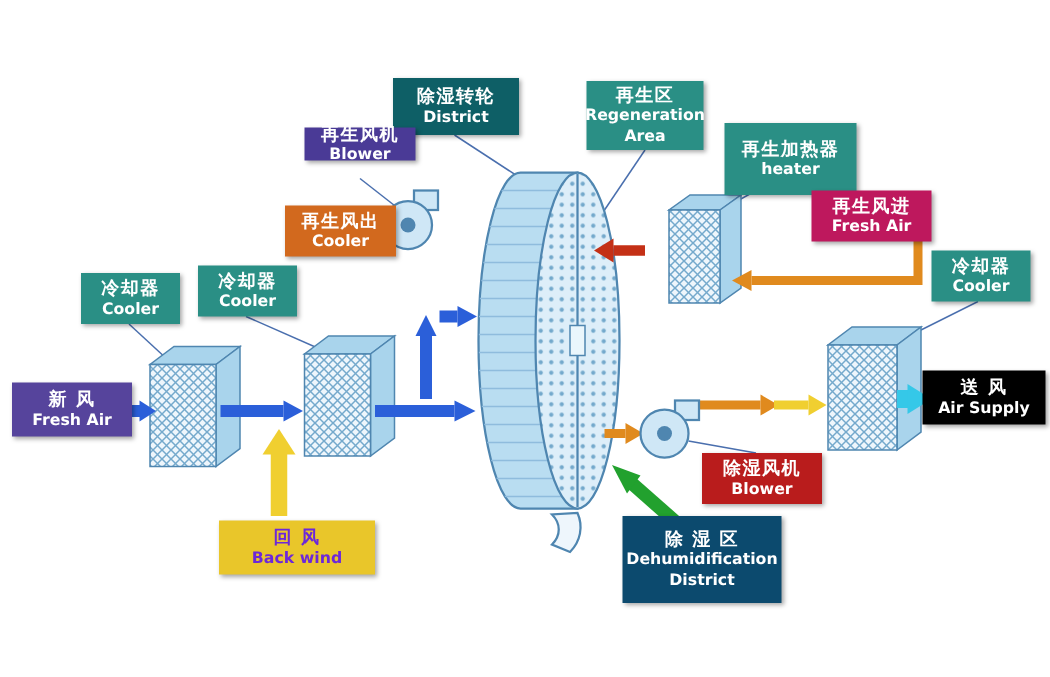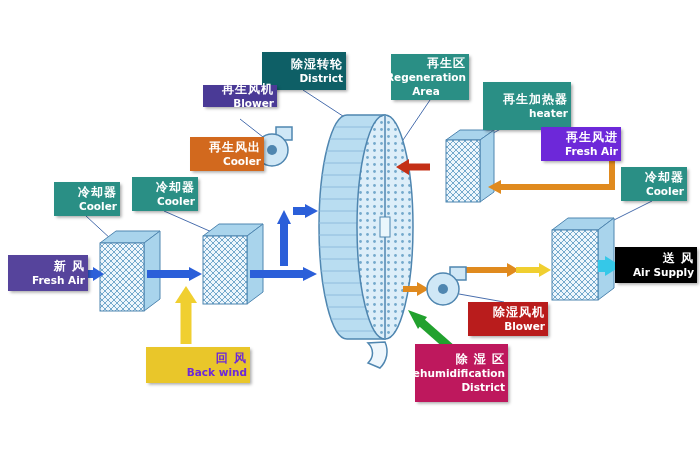--- a/index.html
+++ b/index.html
@@ -6,21 +6,21 @@
   html,body { width:700px; height:451px; }
   body {
     background:#ffffff;
     font-family:"DejaVu Sans","Liberation Sans",sans-serif;
     position:relative; overflow:hidden;
   }
   .stage { position:absolute; left:0; top:0; width:700px; height:451px; }
   svg.layer { position:absolute; left:0; top:0; }
   .lbl {
     position:absolute; color:#fff; text-align:center;
-    display:flex; flex-direction:column; justify-content:center; align-items:flex-end;
+    display:flex; flex-direction:column; justify-content:center; align-items:center;
     line-height:1.25; padding:2px 3px;
     box-shadow:1.5px 1.5px 3px rgba(0,0,0,.35);
   }
   .lbl .zh { font-size:12px; font-weight:bold; letter-spacing:1px; white-space:nowrap; }
   .lbl .en { font-size:10.5px; font-weight:bold; }
 </style>
 </head>
 <body>
 
 <div class="stage">
@@ -192,21 +192,21 @@
   <div class="lbl" style="left: 483px; top: 82px; width: 88px; height: 48px; background: rgb(42, 143, 133);">
     <span class="zh">再生加热器</span>
     <span class="en">heater</span>
   </div>
 
   <div class="lbl" style="left: 154px; top: 137px; width: 74px; height: 34px; background: rgb(210, 105, 30); margin-left: 36px;">
     <span class="zh">再生风出</span>
     <span class="en">Cooler</span>
   </div>
 
-  <div class="lbl" style="left: 541px; top: 127px; width: 80px; height: 34px; background: #6d28d9;">
+  <div class="lbl" style="left: 541px; top: 127px; width: 80px; height: 34px; background: #be185d;">
     <span class="zh">再生风进</span>
     <span class="en">Fresh Air</span>
   </div>
 
   <div class="lbl" style="left: 54px; top: 182px; width: 66px; height: 34px; background: rgb(42, 143, 133);">
     <span class="zh">冷却器</span>
     <span class="en">Cooler</span>
   </div>
 
   <div class="lbl" style="left: 132px; top: 177px; width: 66px; height: 34px; background: rgb(42, 143, 133);">
@@ -232,19 +232,19 @@
   <div class="lbl" style="left: 146px; top: 347px; width: 104px; height: 36px; background: rgb(233, 198, 42); color: #6d28d9;">
     <span class="zh">回  风</span>
     <span class="en">Back wind</span>
   </div>
 
   <div class="lbl" style="left: 468px; top: 302px; width: 80px; height: 34px; background: #b91c1c;">
     <span class="zh">除湿风机</span>
     <span class="en">Blower</span>
   </div>
 
-  <div class="lbl" style="left: 415px; top: 344px; width: 93px; height: 58px; background: #be185d;">
+  <div class="lbl" style="left: 415px; top: 344px; width: 106px; height: 58px; background: #0c4a6e;">
     <span class="zh">除 湿 区</span>
     <span class="en">Dehumidification</span>
     <span class="en">District</span>
   </div>
 
 </div>
 
 </body></html>

